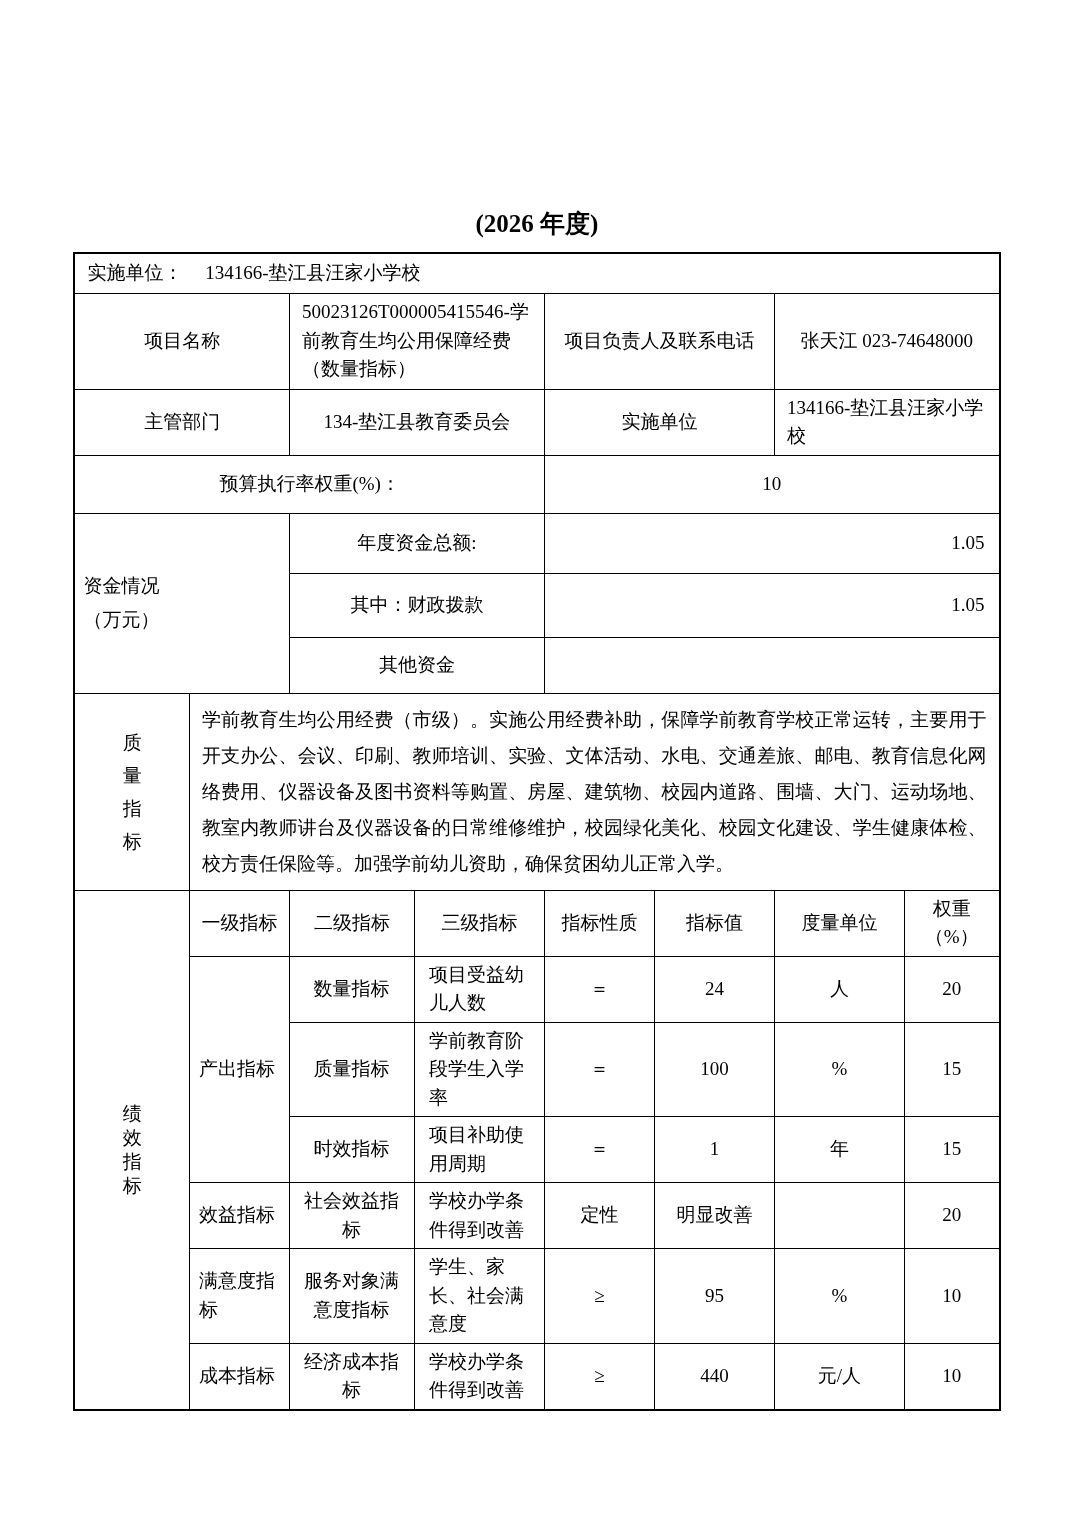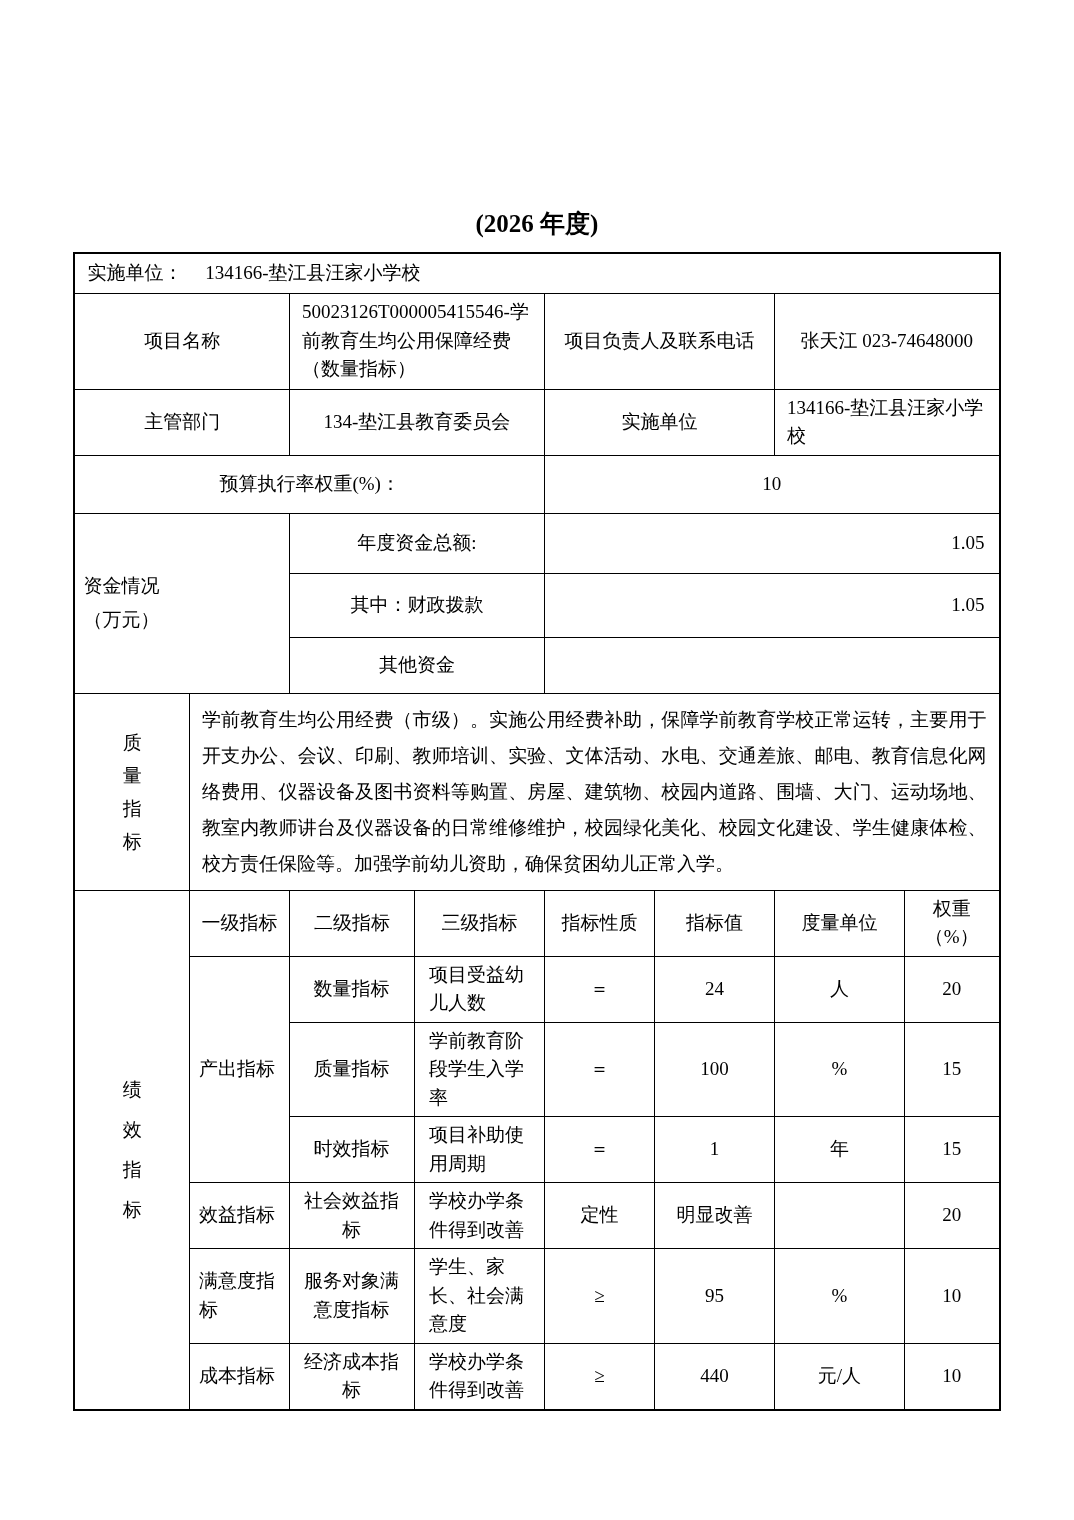--- a/index.html
+++ b/index.html
@@ -38,21 +38,21 @@
   .l3 { text-align: left; padding-left: 14px; padding-right: 15px; margin-left: 36px; }
   .goal { text-align: justify; padding: 8px 12px; line-height: 36px; margin-top: 28px; }
   .fund-label { white-space: pre-line; text-align: left; line-height: 1.8; margin-top: 40px; }
   .vlabel { text-align: center; }
   .stack {
     display: inline-block; width: 1.08em;
     word-break: break-all; text-align: center;
     vertical-align: middle;
   }
   .lh33 { line-height: 33px; }
-  .lh40 { line-height: 40px; }
+  .lh40 { line-height: 24px; }
   .gap18 { margin-left: 18px; }
 </style>
 </head>
 <body>
 
 <div class="doc">
 
   <div class="subtitle">(2026 年度)</div>
 
   <table class="main">

